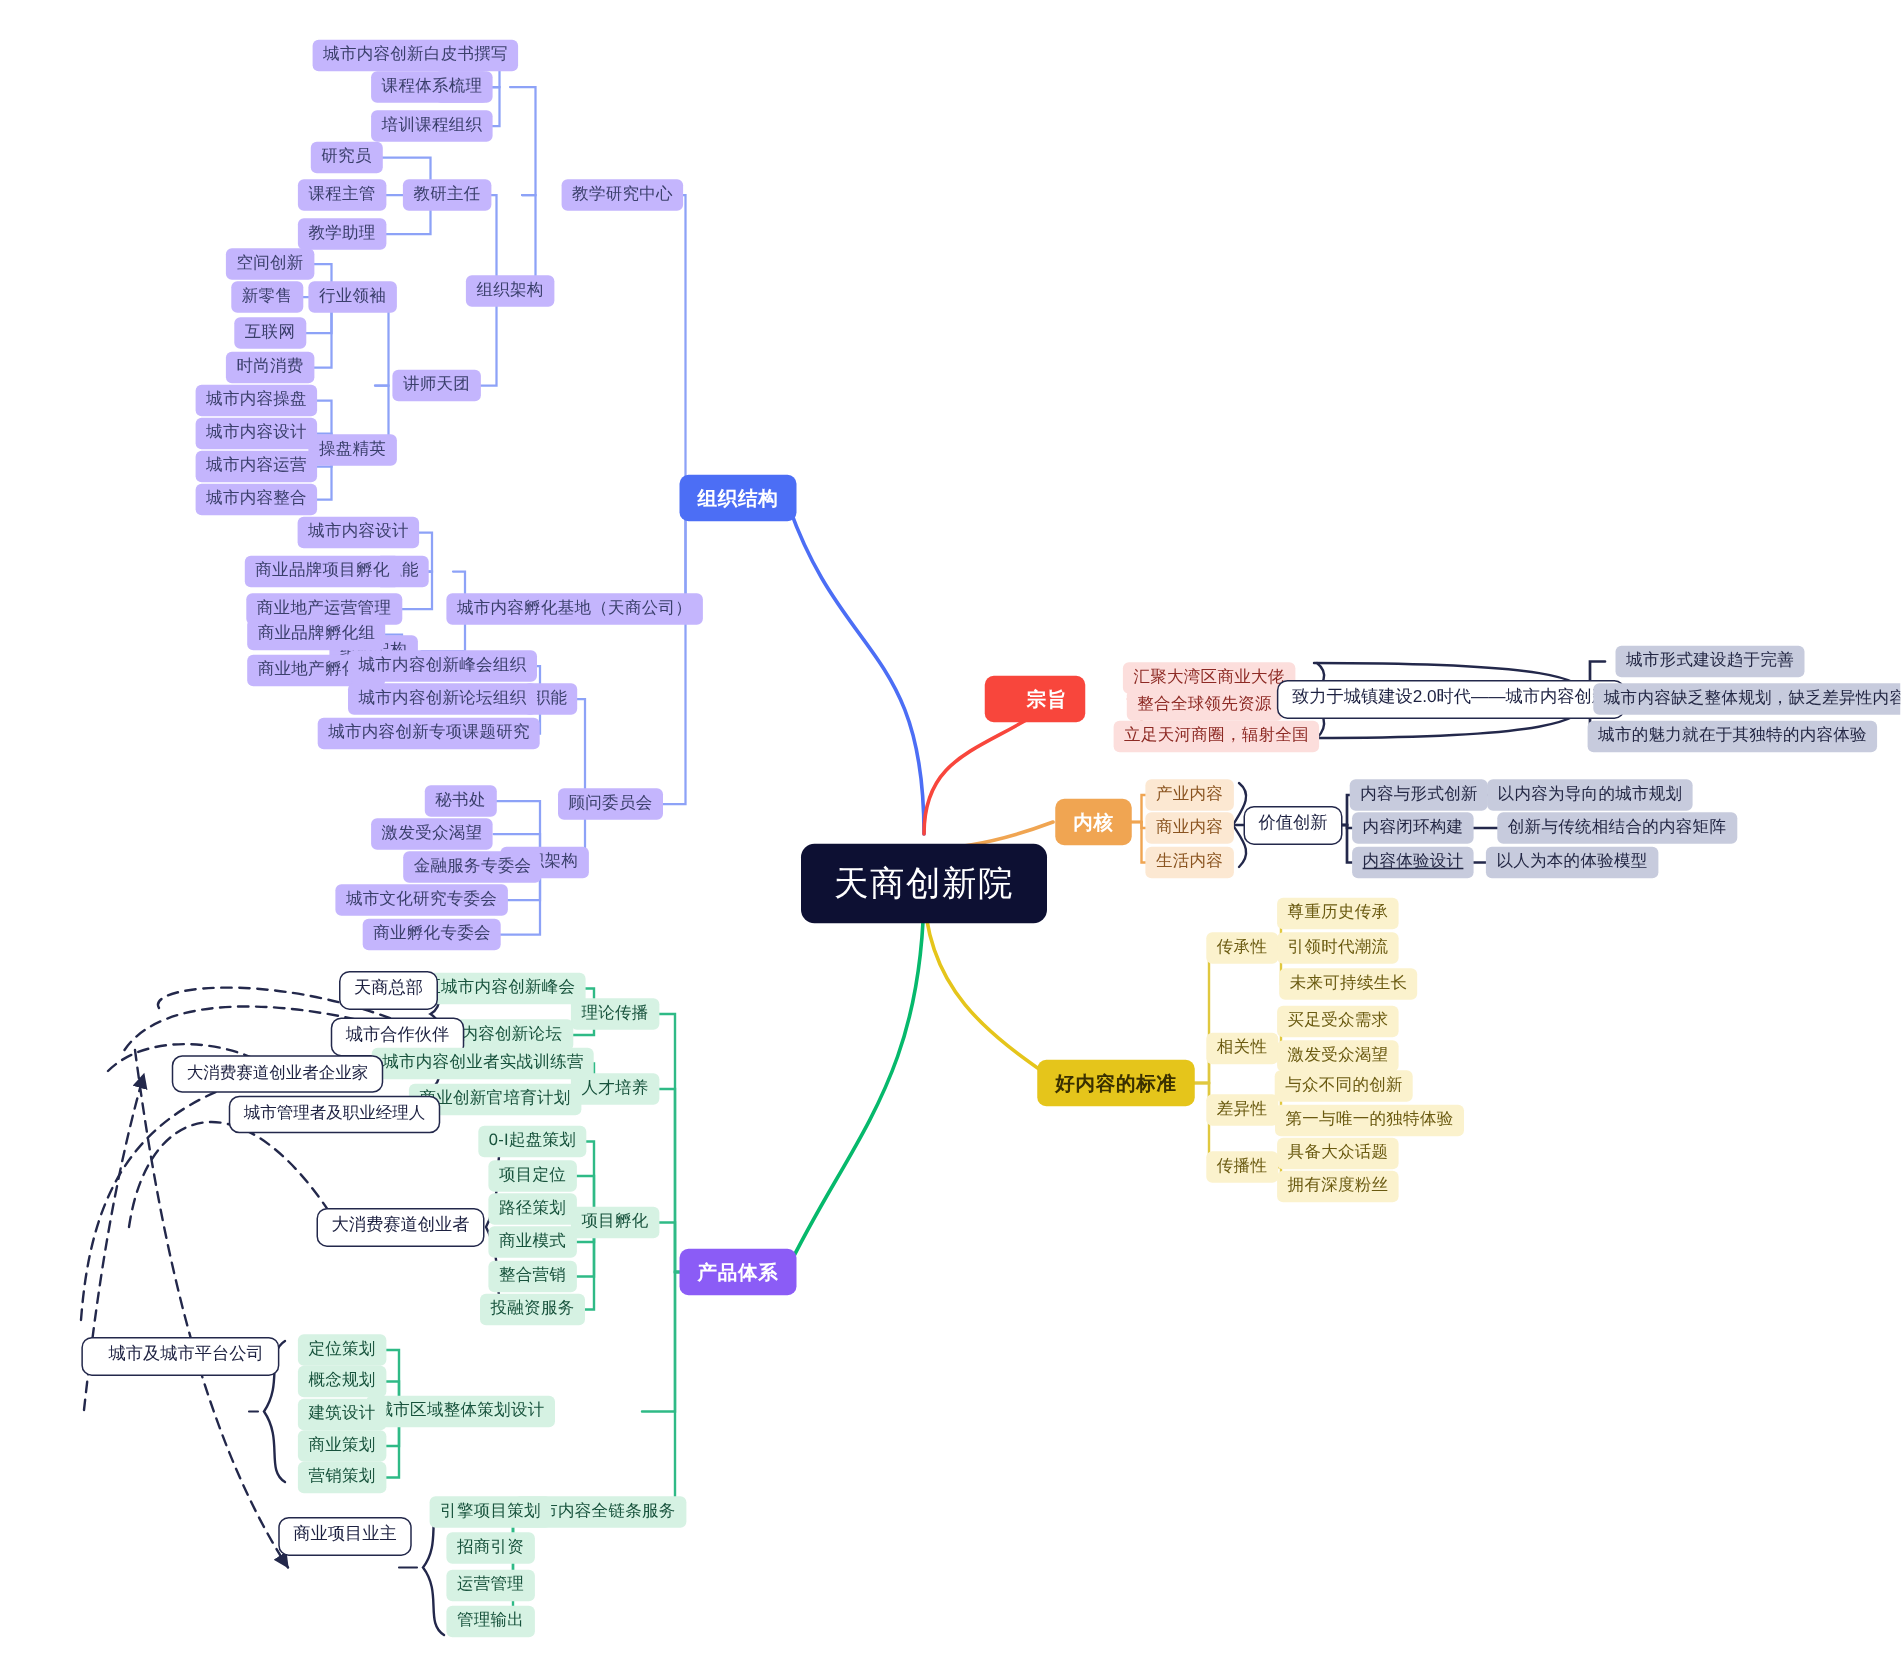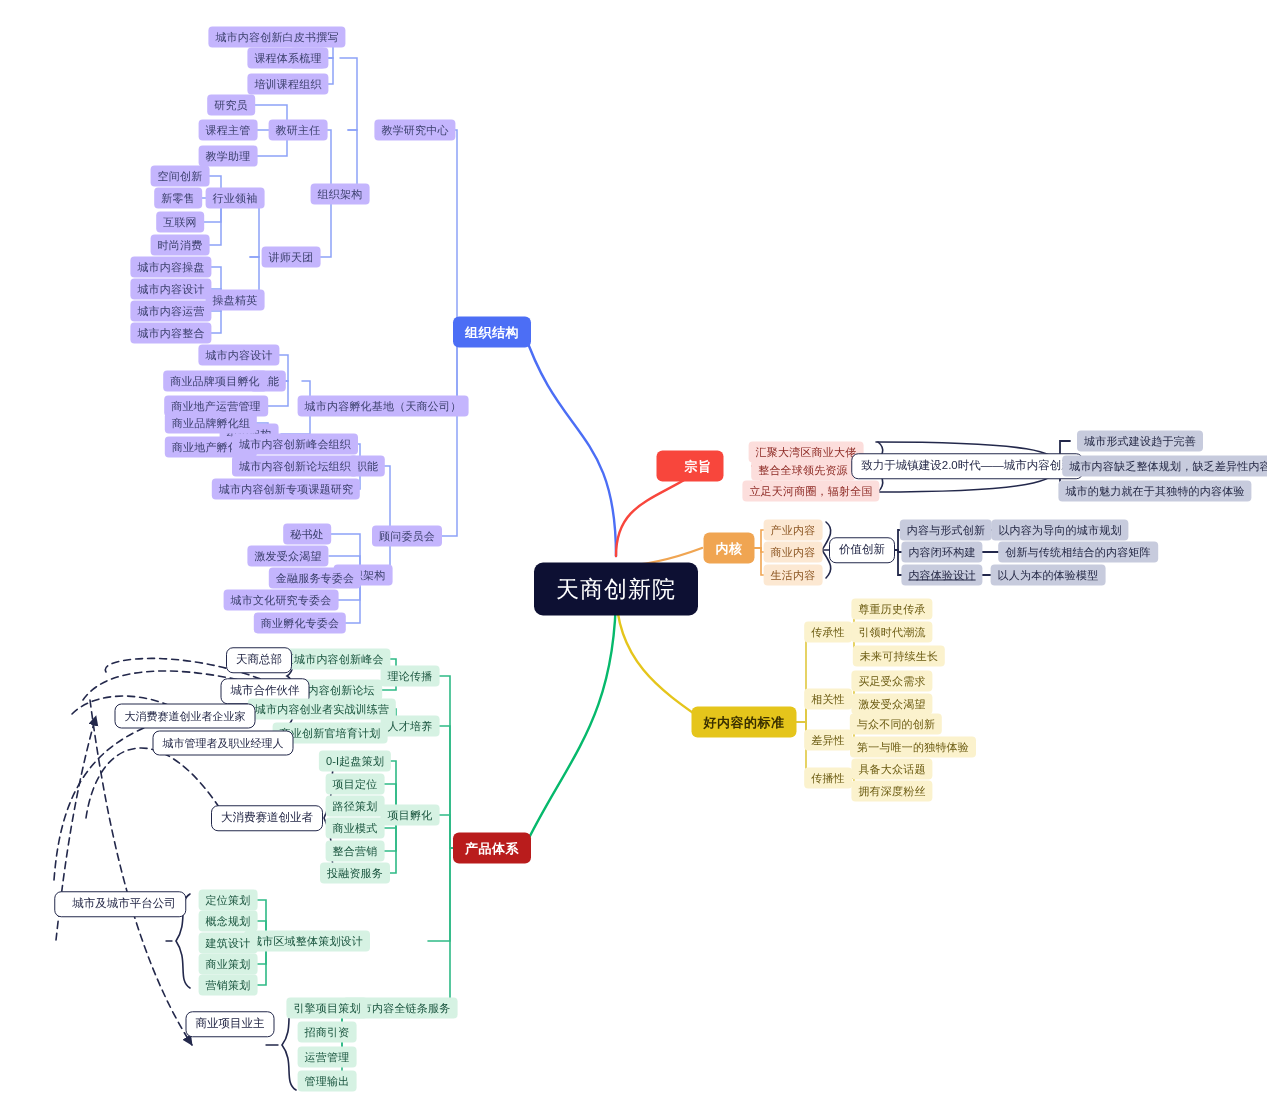--- a/index.html
+++ b/index.html
@@ -44,21 +44,21 @@
   
   .lvl1 {
     color: #ffffff;
     font-size: 13px;
     font-weight: bold;
     border-radius: 6px;
     padding: 9px 12px;
     letter-spacing: .5px;
   }
   .lvl1.blue   { background: #4c6ef5; }
-  .lvl1.green  { background: #b91c1c; }
+  .lvl1.green  { background: #8b5cf6; }
   .lvl1.red    { background: #f8463c; }
   .lvl1.orange { background: #f0a552; }
   .lvl1.yellow { background: #e5c51b; color:#3a3000; }
 
   
   .pill {
     font-size: 11px;
     border-radius: 4px;
     padding: 5px 7px;
     letter-spacing: .2px;
@@ -283,21 +283,21 @@
   <div class="node pill blue" style="left:407px;top:536px;">顾问委员会</div>
   <div class="node pill blue" style="left:367px;top:466px;">职能</div>
   <div class="node pill blue" style="left:295px;top:444px;">城市内容创新峰会组织</div>
   <div class="node pill blue" style="left:295px;top:466px;">城市内容创新论坛组织</div>
   <div class="node pill blue" style="left:286px;top:489px;">城市内容创新专项课题研究</div>
   <div class="node pill blue" style="left:363px;top:575px;">组织架构</div>
   <div class="node pill blue" style="left:307px;top:534px;">秘书处</div>
   <div class="node pill blue" style="left:288px;top:556px;">激发受众渴望</div>
   <div class="node pill blue" style="left:288px;top:578px;margin-left:27px;">金融服务专委会</div>
   <div class="node pill blue" style="left:281px;top:600px;">城市文化研究专委会</div>
-  <div class="node pill blue" style="left:300px;top:623px;">商业孵化专委会</div>
+  <div class="node pill blue" style="left:288px;top:623px;">商业孵化专委会</div>
 
   <div class="node pill green" style="left:410px;top:676px;">理论传播</div>
   <div class="node pill green" style="left:322px;top:659px;">大湾区城市内容创新峰会</div>
   <div class="node pill green" style="left:330px;top:690px;">城市内容创新论坛</div>
   <div class="node outline" style="left:259px;top:660px;">天商总部</div>
   <div class="node outline" style="left:265px;top:691px;">城市合作伙伴</div>
 
   <div class="node pill green" style="left:410px;top:726px;">人才培养</div>
   <div class="node pill green" style="left:322px;top:709px;">城市内容创业者实战训练营</div>
   <div class="node pill green" style="left:330px;top:733px;">商业创新官培育计划</div>

